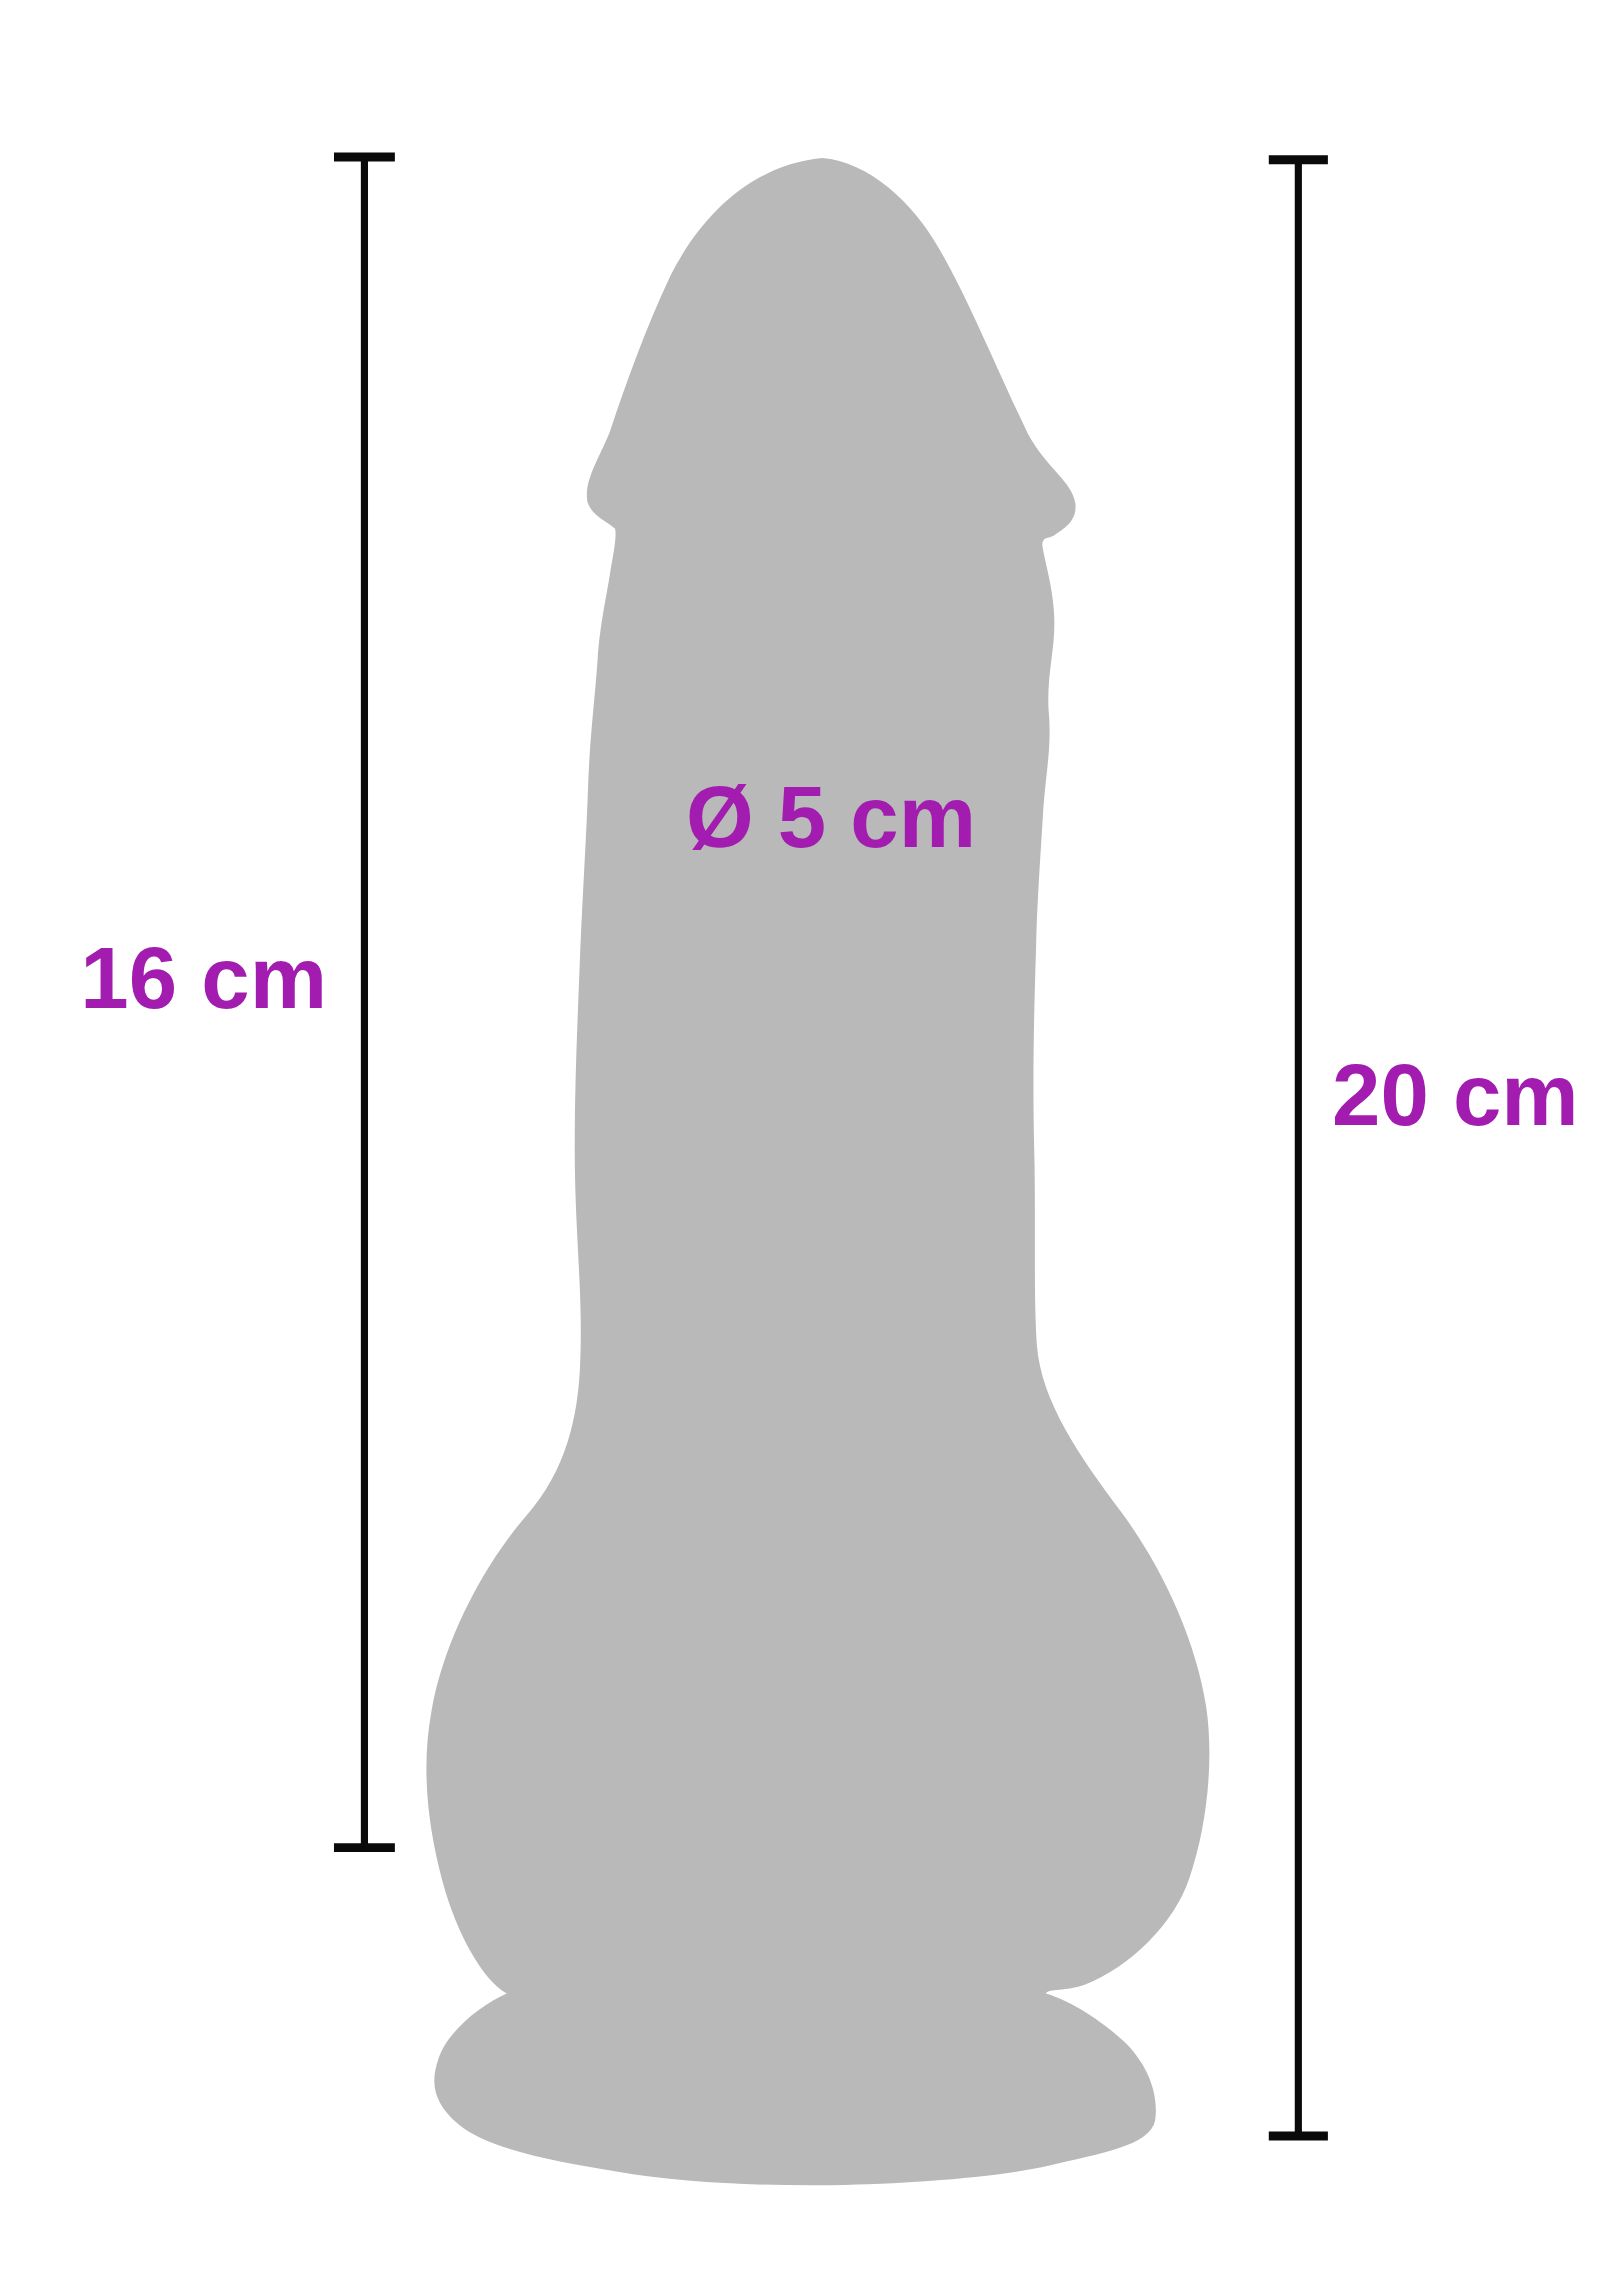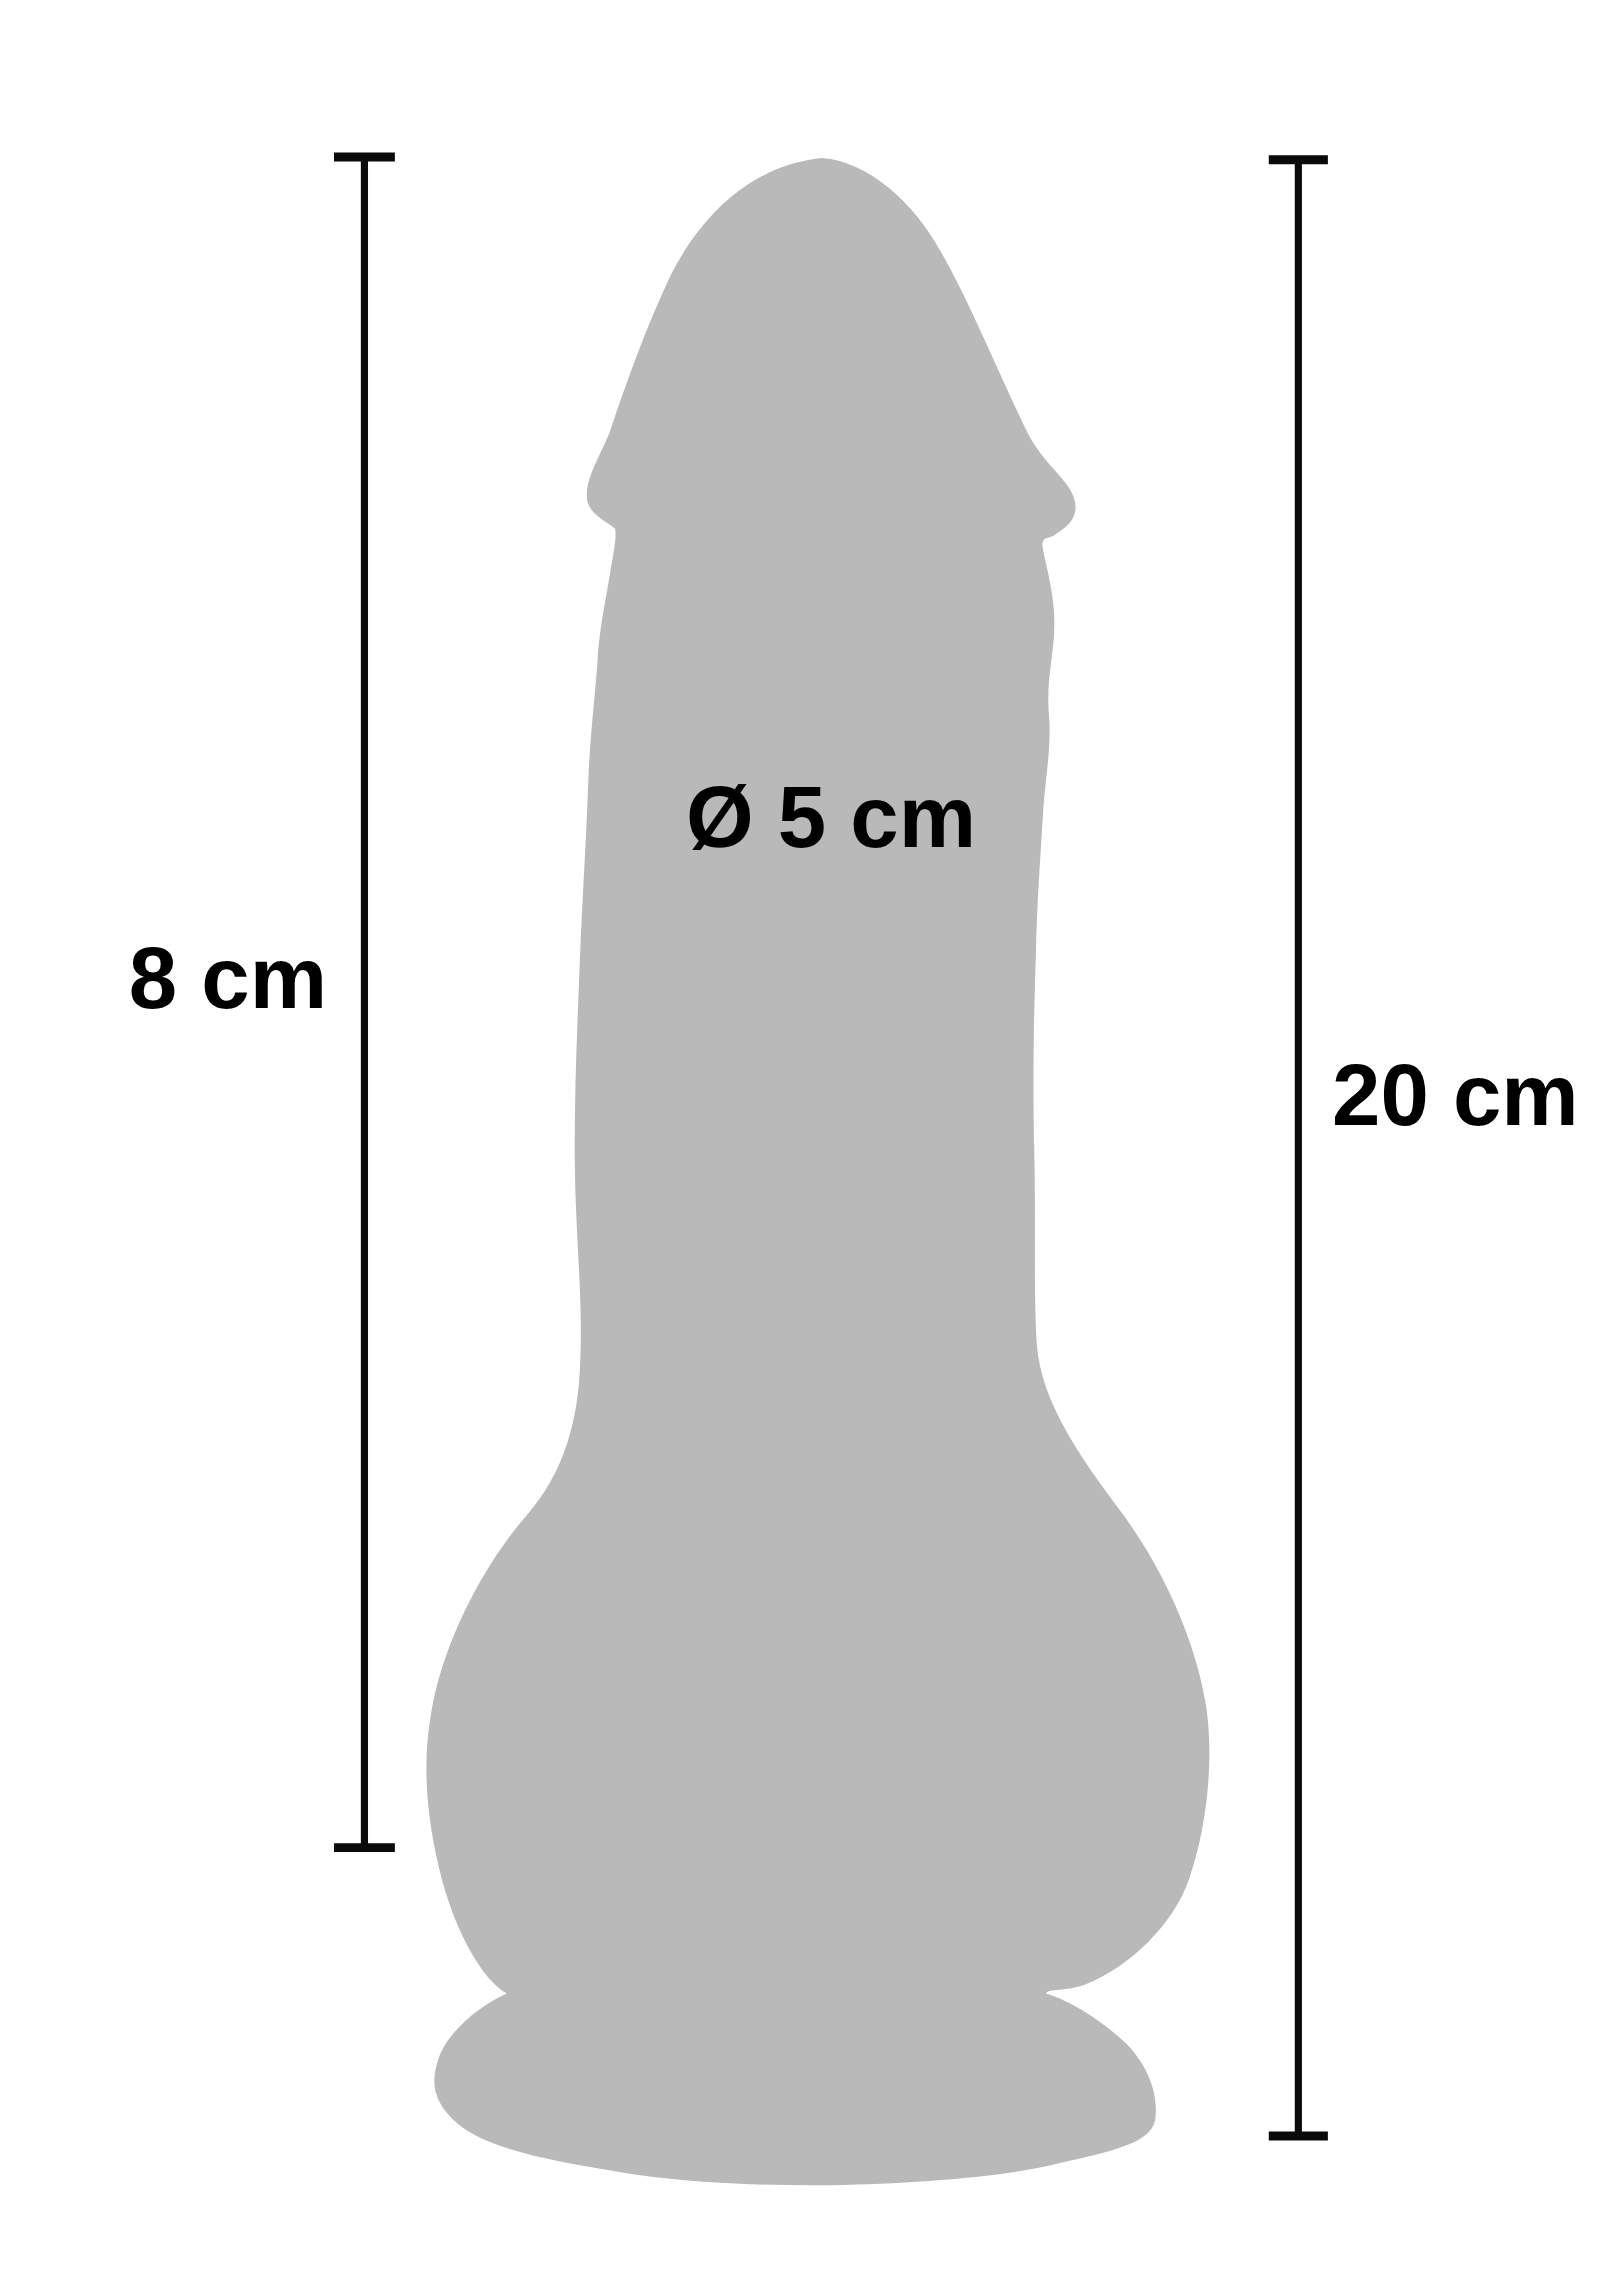--- a/index.html
+++ b/index.html
@@ -22,21 +22,21 @@
     width: 1618px;
     height: 2293px;
     display: block;
   }
   .label {
     position: absolute;
     font-family: "Liberation Sans", sans-serif;
     font-weight: 600;
     font-size: 87px;
     line-height: 1;
-    color: #000000;
+    color: #a21caf;
     white-space: nowrap;
   }
   .label-16 {
     top: 934px;
     left: 36px;
     width: 291px;
     text-align: right;
   }
   .label-d {
     top: 773px;
@@ -102,20 +102,20 @@
       <line x1="407" y1="172" x2="407" y2="2066" stroke-width="8" stroke="#0a0a0a"></line>
       <path d="M373 175 H441 M373 2063 H441" stroke-width="10" fill="none" stroke="#0a0a0a"></path>
     </g>
 
     <g>
       <line x1="1450" y1="175" x2="1450" y2="2388" stroke-width="8" stroke="#0a0a0a"></line>
       <path d="M1417 178 H1483 M1417 2385 H1483" stroke-width="10" fill="none" stroke="#0a0a0a"></path>
     </g>
   </svg>
 
-  <div class="label label-16">8 cm</div>
+  <div class="label label-16">16 cm</div>
 
   <div class="label label-d">Ø 5 cm</div>
 
   <div class="label label-20">20 cm</div>
 
 </div>
 
 
 </body></html>

